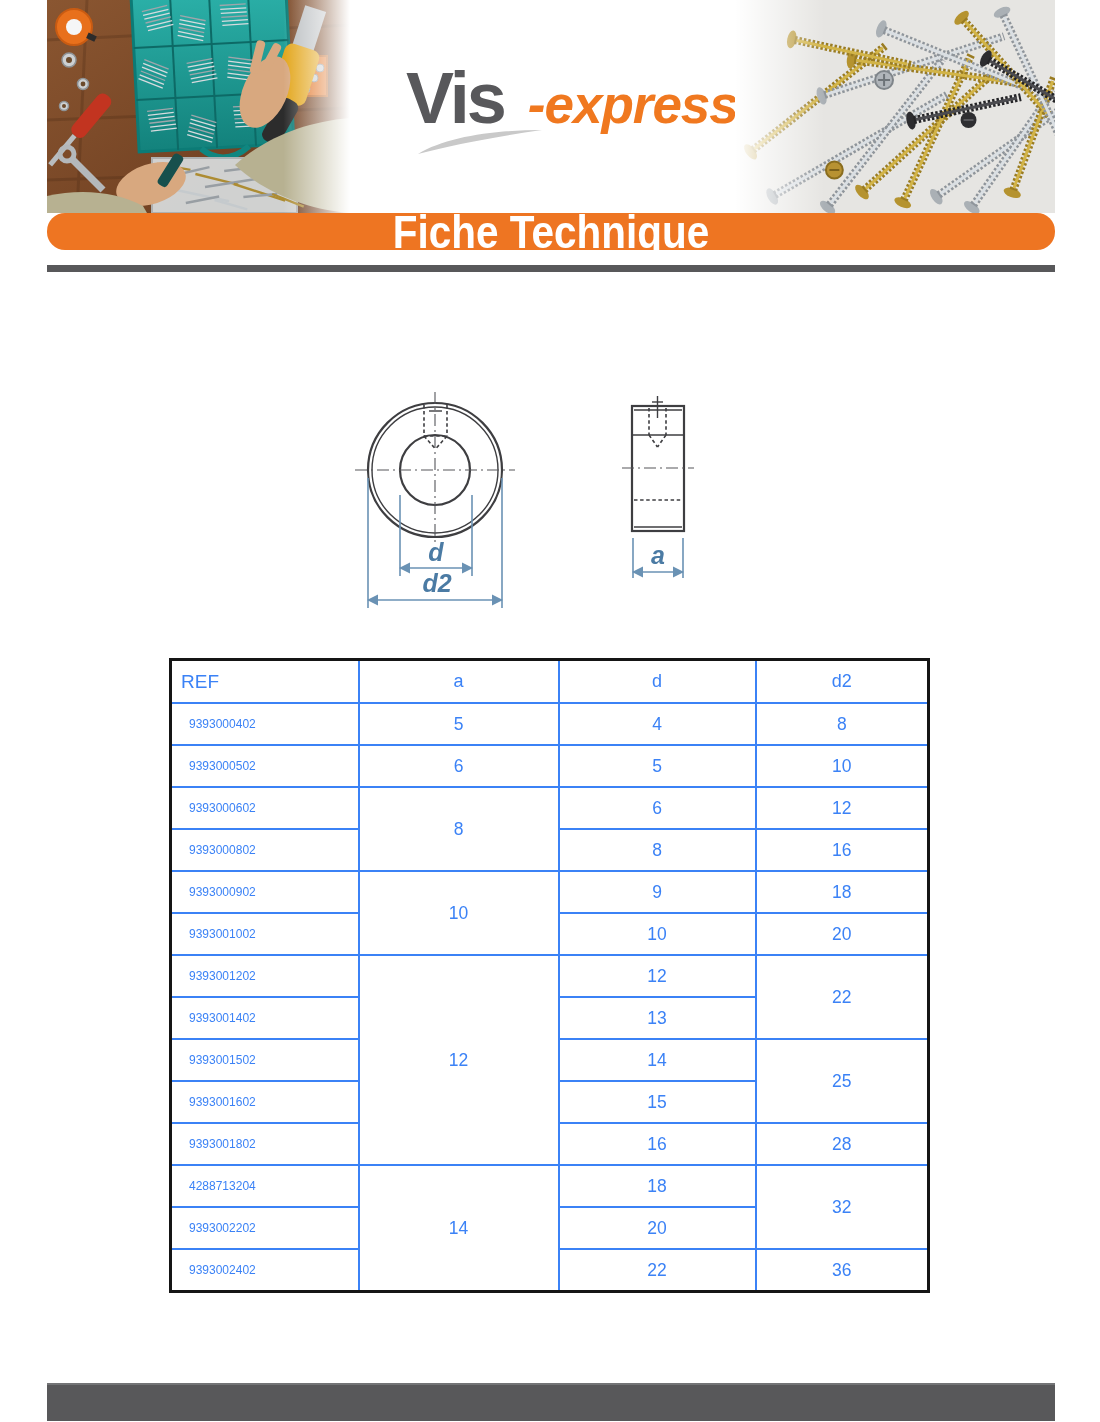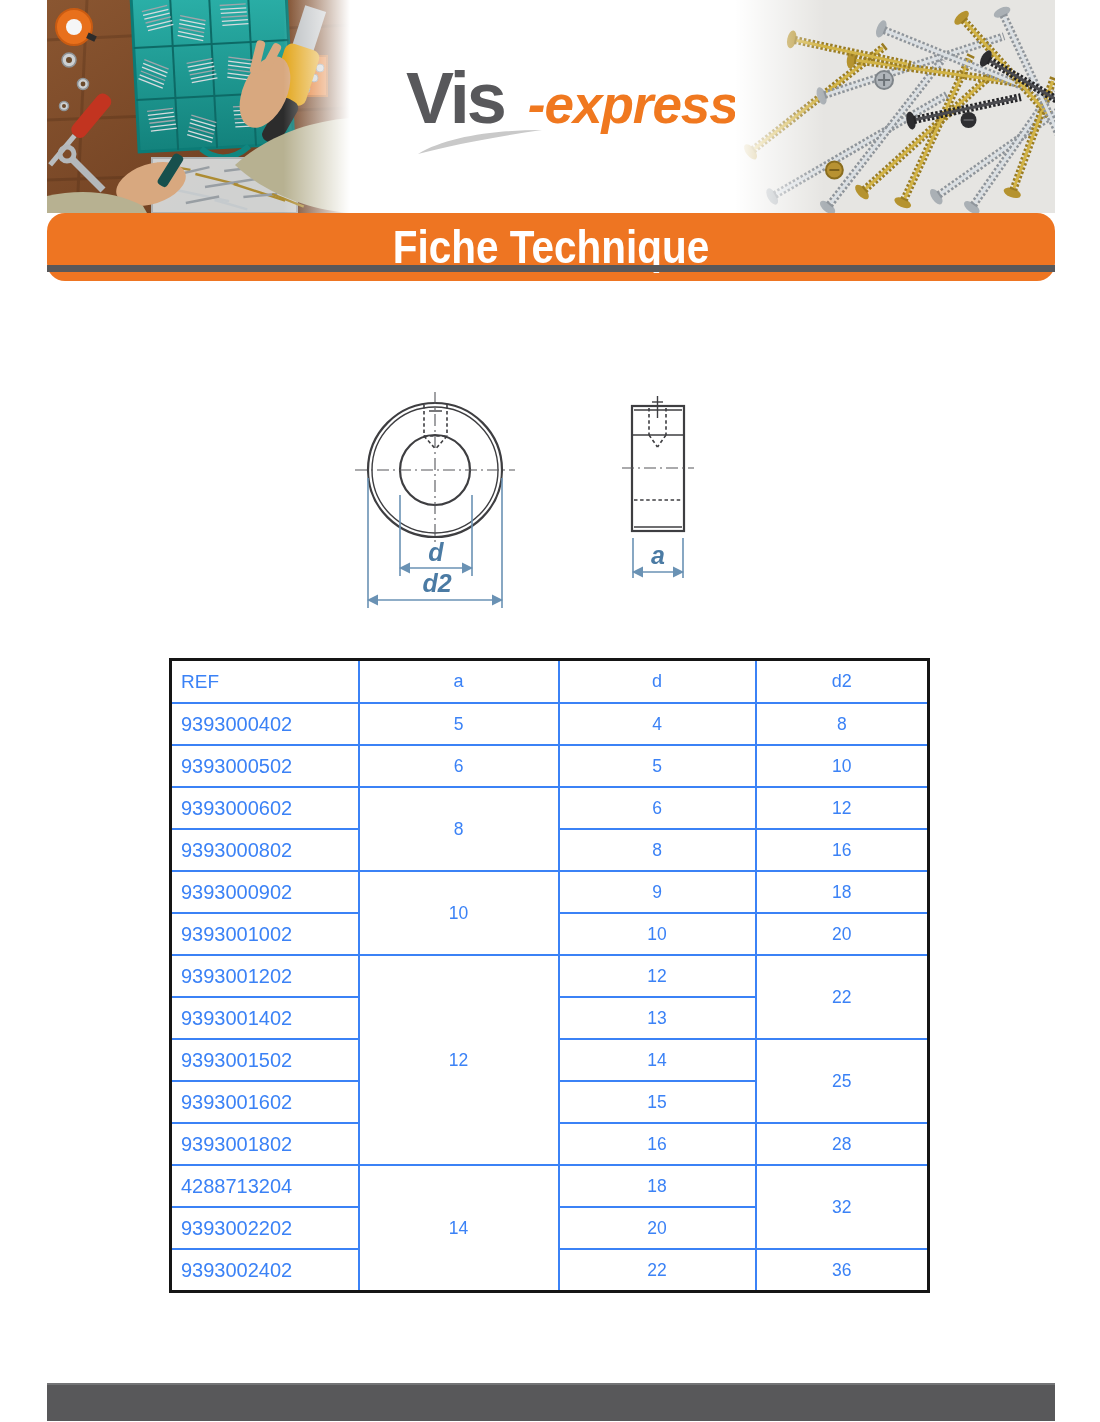--- a/index.html
+++ b/index.html
@@ -9,21 +9,21 @@
   
   .photo{position:absolute;top:0;height:213px;display:block;}
   .photo-left{left:47px;width:303px;}
   .photo-right{left:735px;width:320px;}
 
   .logo{position:absolute;left:406px;top:58px;width:300px;line-height:80px;white-space:nowrap;}
   .logo-vis{font-size:72px;font-weight:bold;letter-spacing:-3px;color:#58585b;}
   .logo-express{font-size:53px;font-weight:bold;font-style:italic;color:#f0781f;letter-spacing:-1px;margin-left:24px;}
   .logo-swoosh{position:absolute;left:10px;top:70px;width:128px;height:28px;}
 
-  .banner{position:absolute;left:47px;top:213px;width:1008px;height:68px;background:#ee7522;
+  .banner{position:absolute;left:47px;top:213px;width:1008px;height:37px;background:#ee7522;
           display:flex;align-items:center;justify-content:center;border-radius:18px;}
   .banner-text{color:#ffffff;font-weight:bold;font-size:44px;letter-spacing:0px;
                transform:scaleX(.92) scaleY(1.05);display:inline-block;}
   .banner-underline{position:absolute;left:47px;top:265px;width:1008px;height:7px;background:#58585a;}
 
   
   .doc-title{position:absolute;left:47px;top:303px;width:1008px;text-align:center;
              color:#ef7b28;font-weight:bold;font-size:17.5px;line-height:27px;letter-spacing:.2px;}
 
   
@@ -37,21 +37,21 @@
           font-style:italic;font-weight:bold;text-anchor:middle;}
 
   
   .spec-table{position:absolute;left:169px;top:658px;width:758px;border-collapse:collapse;
               table-layout:fixed;border:3px solid #151515;}
   .spec-table th,.spec-table td{border:2px solid #3b82f6;color:#3b82f6;font-weight:normal;
               text-align:center;vertical-align:middle;padding:0;}
   .spec-table th{height:41px;font-size:18px;}
   .spec-table th.ref-head{text-align:left;padding-left:9px;font-size:19px;}
   .spec-table td{height:40px;font-size:17.5px;}
-  .spec-table td.ref-cell{text-align:left;padding-left:9px;font-size:20px;margin-left:32px;}
+  .spec-table td.ref-cell{text-align:left;padding-left:17px;font-size:12px;margin-left:32px;}
 
   
   .footer-bar{position:absolute;left:47px;top:1383px;width:1008px;height:36px;background:#58585a;
               border-top:2px solid #737476;}
 
   
   .sb-brass{stroke:#9a7c22;stroke-width:8;stroke-dasharray:2.5 2;}
   .sc-brass{stroke:#d2b448;stroke-width:3;}
   .sb-steel{stroke:#8f959b;stroke-width:8;stroke-dasharray:2.5 2;}
   .sc-steel{stroke:#dadfe3;stroke-width:3;}

